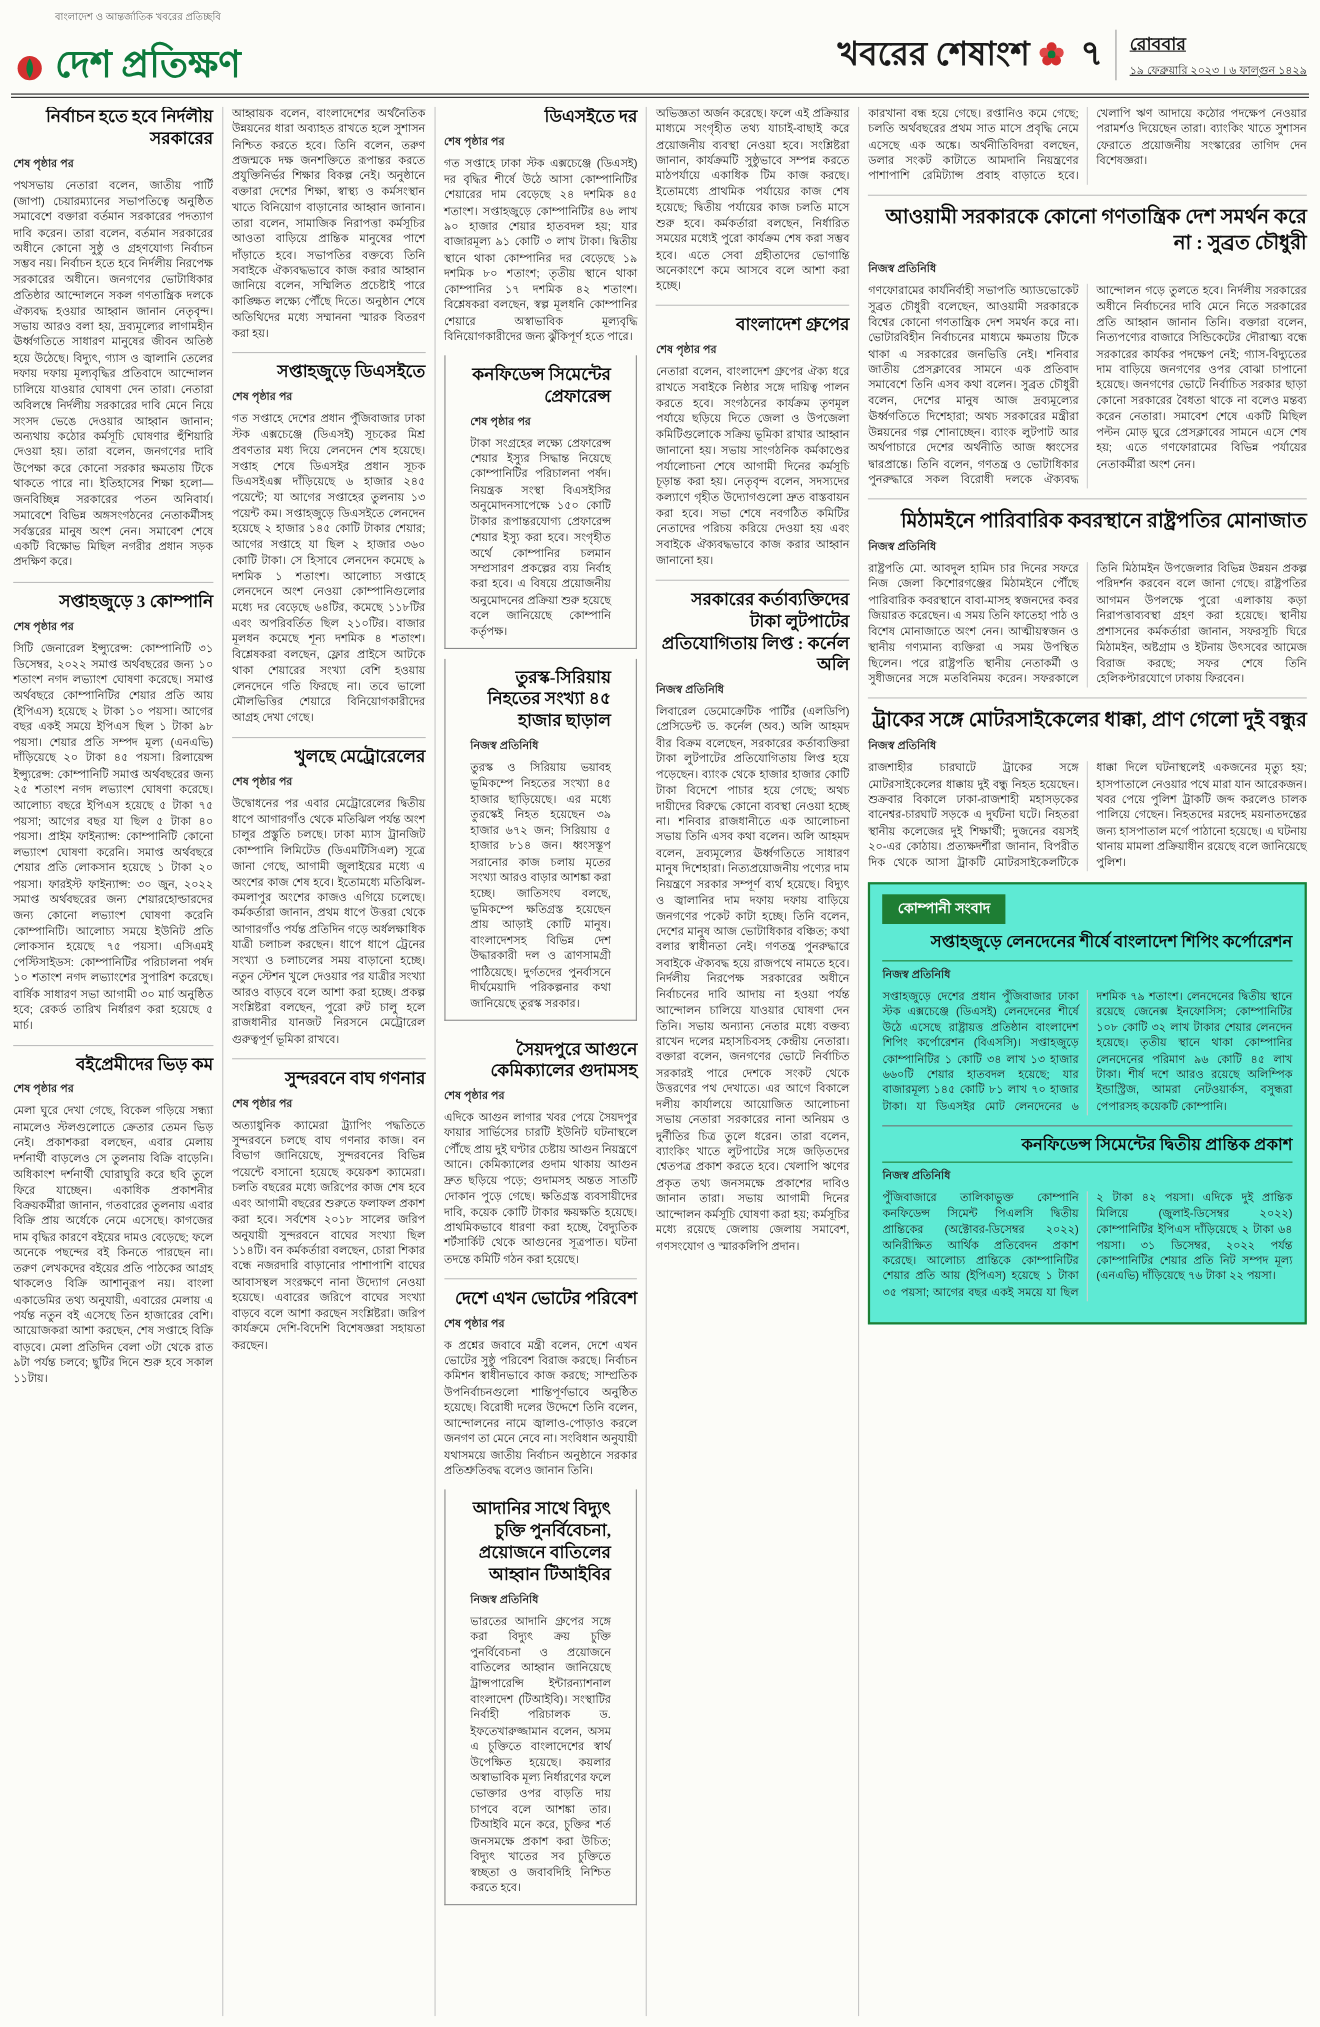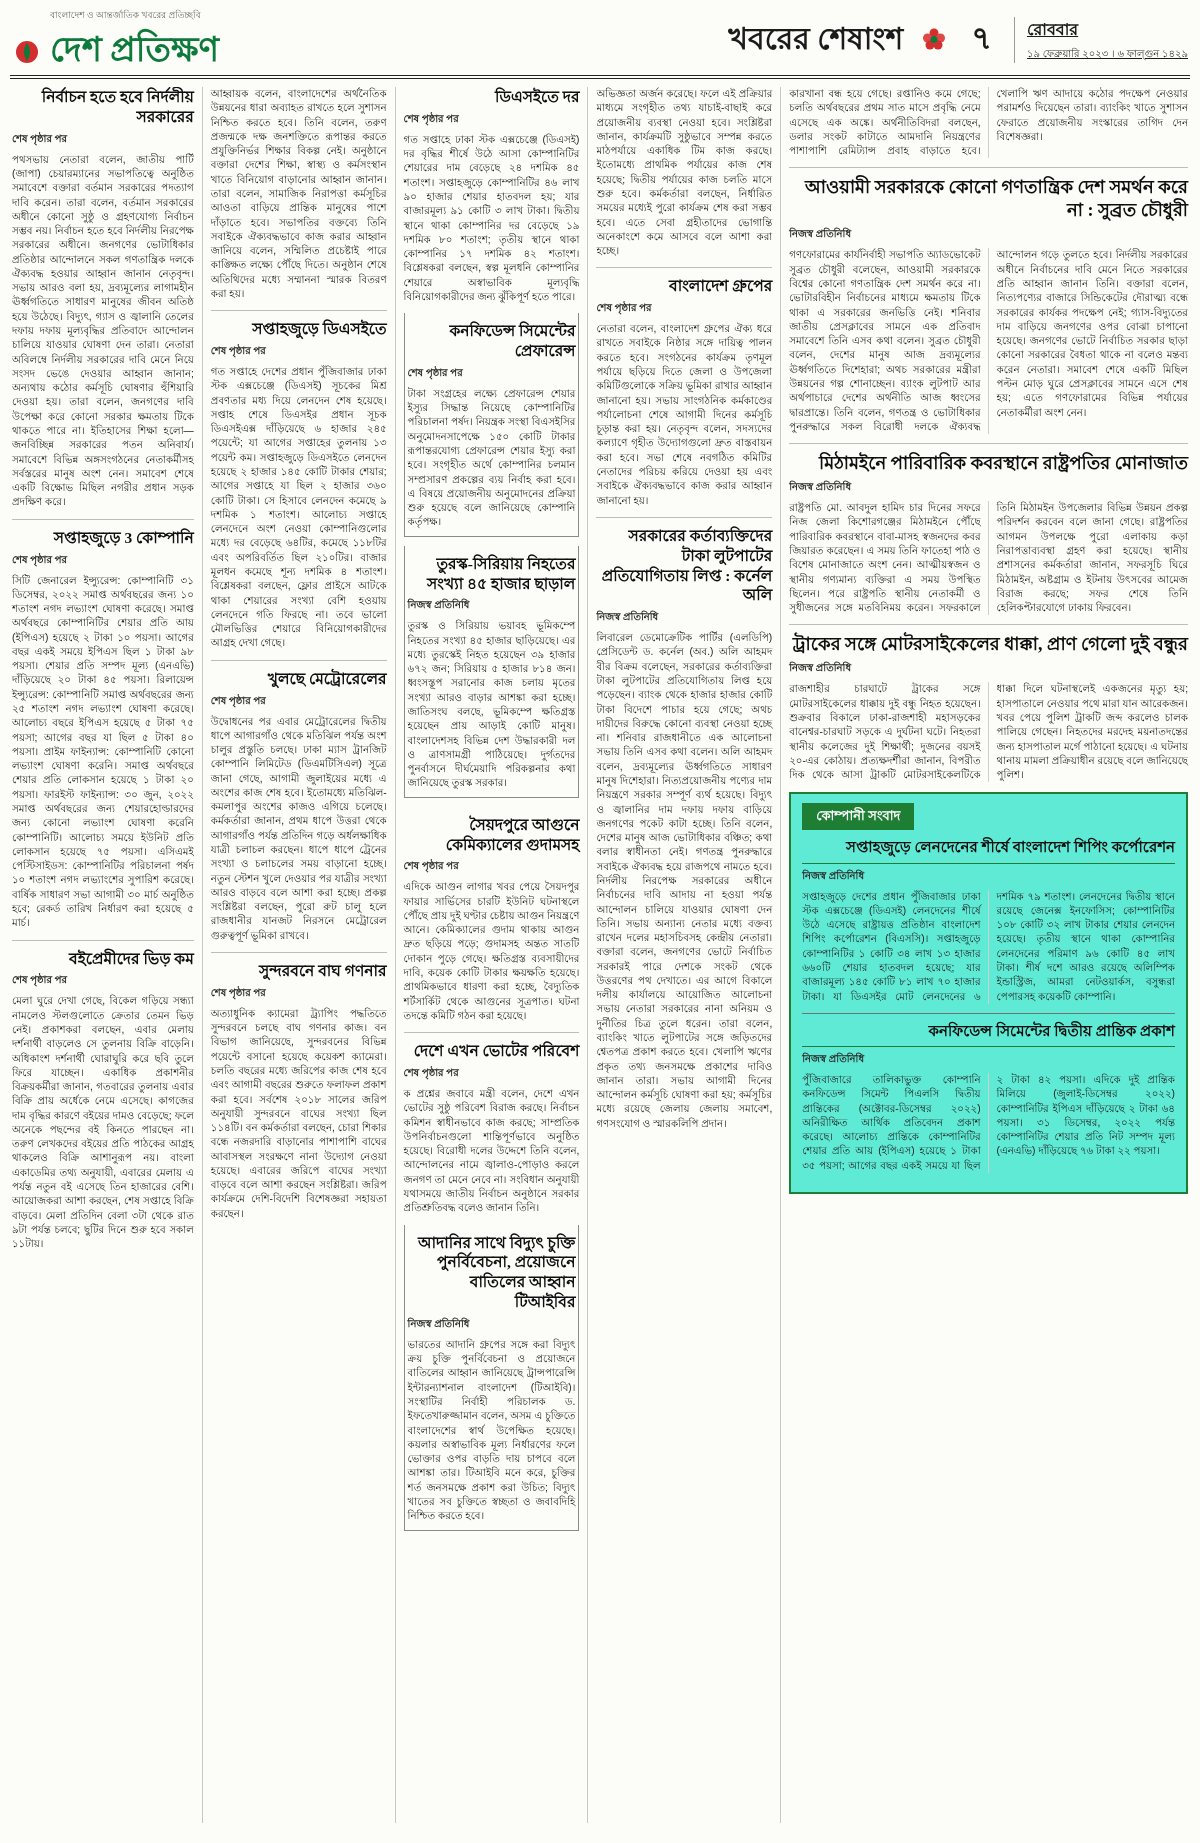--- a/index.html
+++ b/index.html
@@ -8,44 +8,44 @@
     height:1843px; overflow:hidden;
     background:#fcfcf8; color:#1b1b1b;
     font-family:"Liberation Sans","DejaVu Sans",sans-serif;
   }
   .page { width:1200px; height:1843px; padding:6px 10px 10px; }
 
   
   header { display:flex; justify-content:space-between; align-items:flex-end; padding:2px 2px 8px; }
   .logo-block { display:flex; align-items:flex-end; gap:8px; }
   .logo-mark { width:30px; height:30px; flex:0 0 auto; }
-  .logo-text .tagline { font-size:9px; color:#666; margin-bottom:10px; }
+  .logo-text .tagline { font-size:9px; color:#666; margin-bottom:20px; }
   .paper-name { font-size:34px; line-height:1; font-weight:bold; color:#0d7a3c; font-family:"Liberation Serif","DejaVu Serif",serif; }
-  .header-right { display:flex; align-items:center; gap:16px; }
+  .header-right { display:flex; align-items:center; gap:5px; }
   .section-title { font-size:30px; font-weight:bold; font-family:"Liberation Serif","DejaVu Serif",serif; }
   .ornament { width:30px; height:30px; }
   .page-number { font-size:32px; font-weight:bold; padding:0 6px; }
   .date-block { border-left:1px solid #9a9a9a; padding-left:12px;text-decoration:underline; }
   .day { font-size:16px; font-weight:bold; }
   .date-line { font-size:10px; color:#333; margin-top:2px; }
   .header-rule { border-top:1px solid #222; border-bottom:1px solid #222; height:4px; margin-bottom:8px; }
 
   
   main.columns { display:grid; grid-template-columns:1fr 1fr 1fr 1fr 2.12fr; height:1736px; overflow:hidden; }
   .col { padding:0 8px; border-right:1px solid #c7c7c7; height:100%; overflow:hidden; }
   .col:first-child { padding-left:2px; }
   .region { padding:0 2px 0 8px; height:100%; overflow:hidden; }
 
   .article { margin-bottom:9px; }
   .article + .article { border-top:1px solid #bdbdbd; padding-top:8px; }
   .headline { font-size:15.5px; line-height:1.28; text-align:right; font-weight:bold;
               font-family:"Liberation Serif","DejaVu Serif",serif; margin-bottom:4px; color:#0e0e0e; }
   .byline { text-align:left; font-size:10px; font-weight:bold; color:#2c2c2c; margin-bottom:5px; }
   .body-text { font-size:10.2px; line-height:1.4; text-align:justify; color:#222; }
-  .boxed { border:1px solid #8a8a8a; padding:6px 3px; }
+  .boxed { border:1px solid #8a8a8a; padding:6px 23px; }
   .boxed + .article, .article + .boxed { border-top:none; }
 
   
   .region .headline { font-size:18px; }
   .cols2 { column-count:2; column-gap:16px; column-rule:1px solid #cfcfcf; }
 
   
   .company-box { border:2px solid #1e7e34; padding:9px 11px 10px; margin-top:10px; background:#5eead4; }
   .company-box-title { display:inline-block; background:#1e7e34; color:#fff; font-weight:bold;
                        font-size:13px; padding:3px 14px; margin-bottom:8px; }

